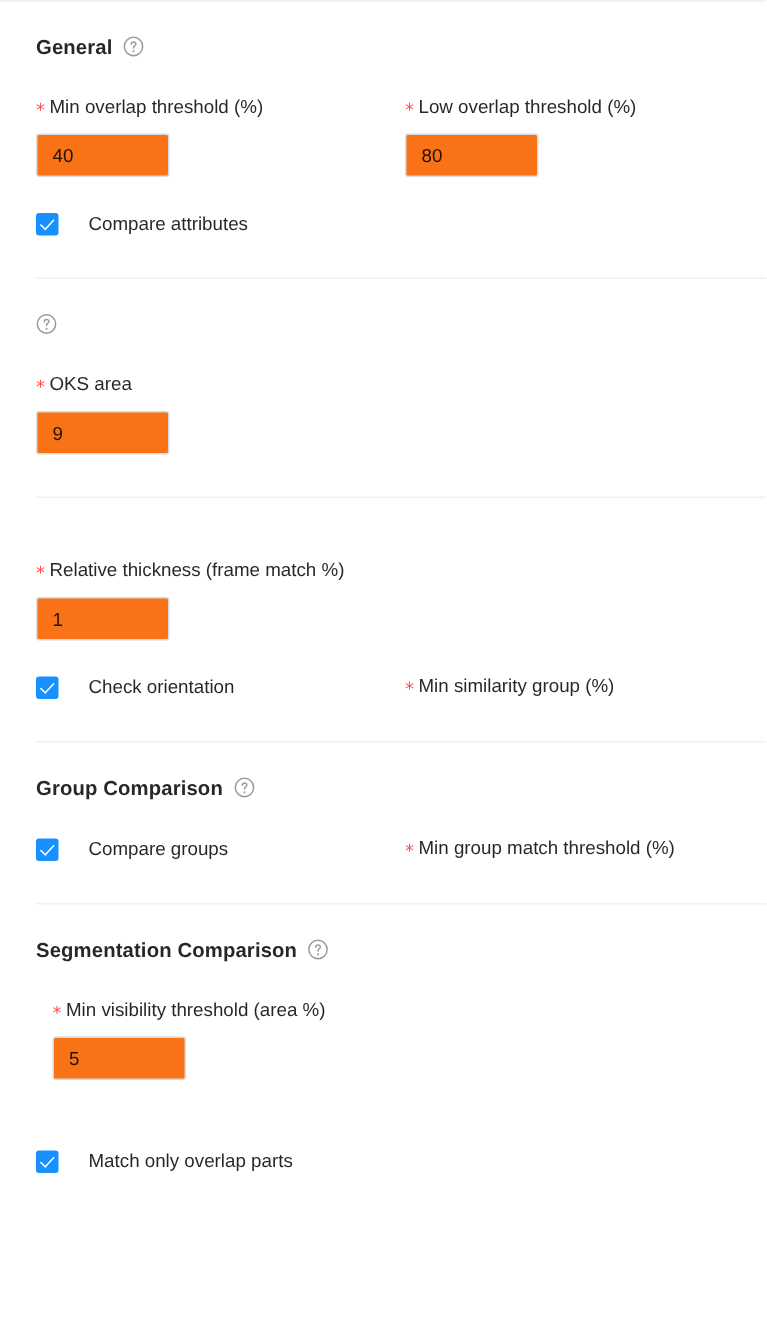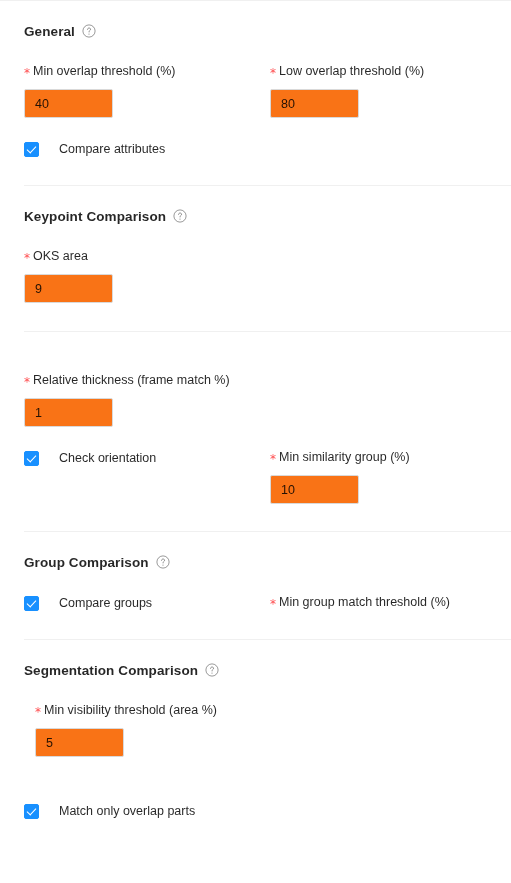--- a/index.html
+++ b/index.html
@@ -205,21 +205,20 @@
       <span class="cbox-label">Compare attributes</span>
     </div>
   </div>
   <div class="sp-section-gap-bot"></div>
 
   <div class="section-rule"></div>
 
   <div class="sp-rule-to-title"></div>
   <div class="section">
     <div class="section-title-row">
-      <span class="section-title">Keypoint Comparison</span>
       <span class="help-icon" title="help">
         <svg width="14" height="14" viewBox="0 0 14 14" fill="none">
           <circle cx="7" cy="7" r="6.1" stroke="currentColor" stroke-width="1"></circle>
           <path d="M5.5 5.45c0-.85.67-1.45 1.55-1.45.86 0 1.52.55 1.52 1.33 0 .62-.35.95-.86 1.3-.5.34-.66.6-.66 1.07v.3" stroke="currentColor" stroke-width="1" stroke-linecap="round"></path>
           <circle cx="7.02" cy="10.1" r="0.68" fill="currentColor"></circle>
         </svg>
       </span>
     </div>
 
     <div class="sp-title-to-field"></div>
@@ -260,21 +259,20 @@
         <div class="checkbox-row">
           <span class="cbox"></span>
           <span class="cbox-label">Check orientation</span>
         </div>
       </div>
       <div class="col col-2">
         <div class="field-label">
           <span class="req-star">*</span>
           <span>Min similarity group (%)</span>
         </div>
-        <input class="text-input" type="text" value="10" style="">
       </div>
     </div>
   </div>
   <div style="height:27px"></div>
 
   <div class="section-rule"></div>
 
   <div class="sp-rule-to-title"></div>
   <div class="section">
     <div class="section-title-row">

